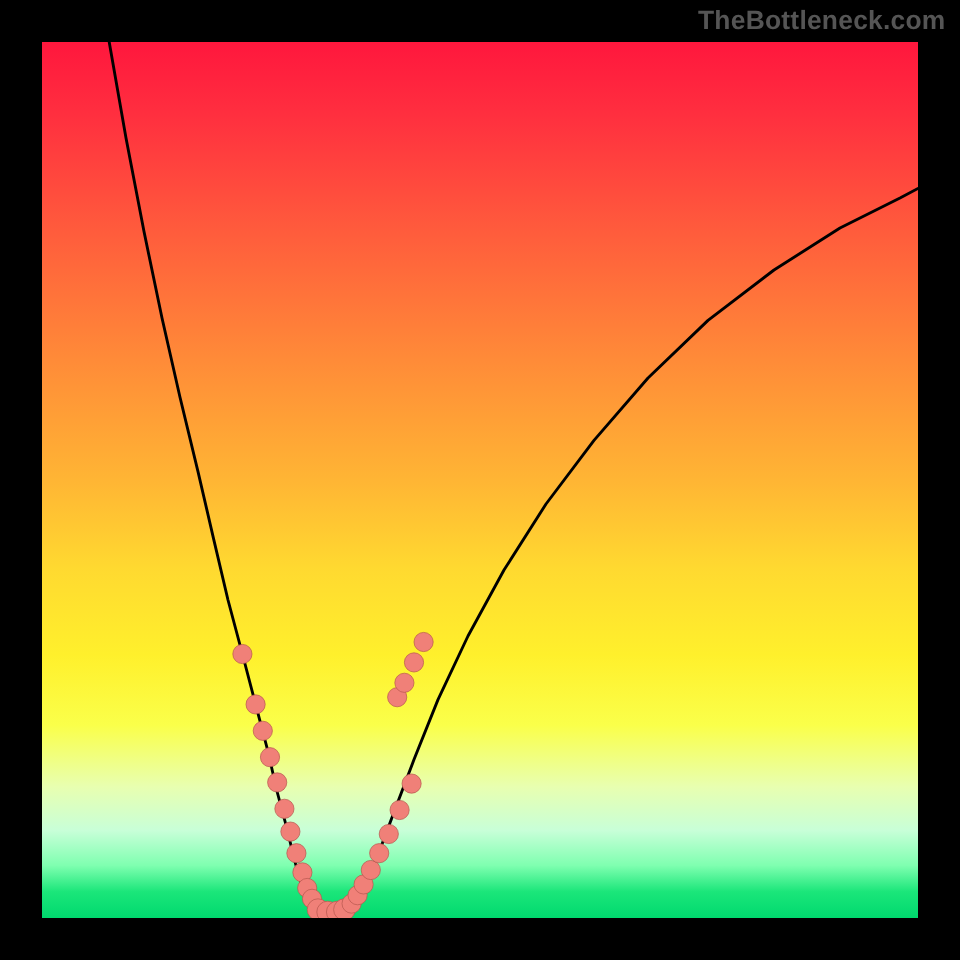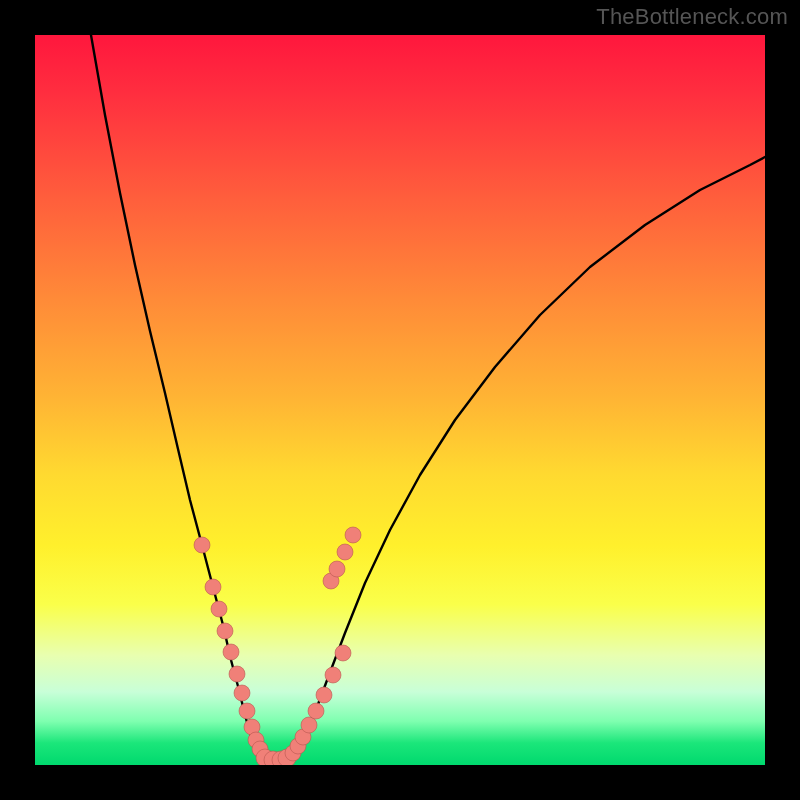--- a/index.html
+++ b/index.html
@@ -42,21 +42,21 @@
       #00d96e 100%
     );
     overflow: hidden;
   }
   .watermark {
     position: absolute;
     top: 4px;
     right: 12px;
     color: #555;
     font-size: 22px;
-    font-weight: 400;
+    font-weight: 700;
     letter-spacing: 0.2px;
     z-index: 10;
   }
   svg {
     position: absolute;
     left: 0;
     top: 0;
   }
 </style>
 </head>

